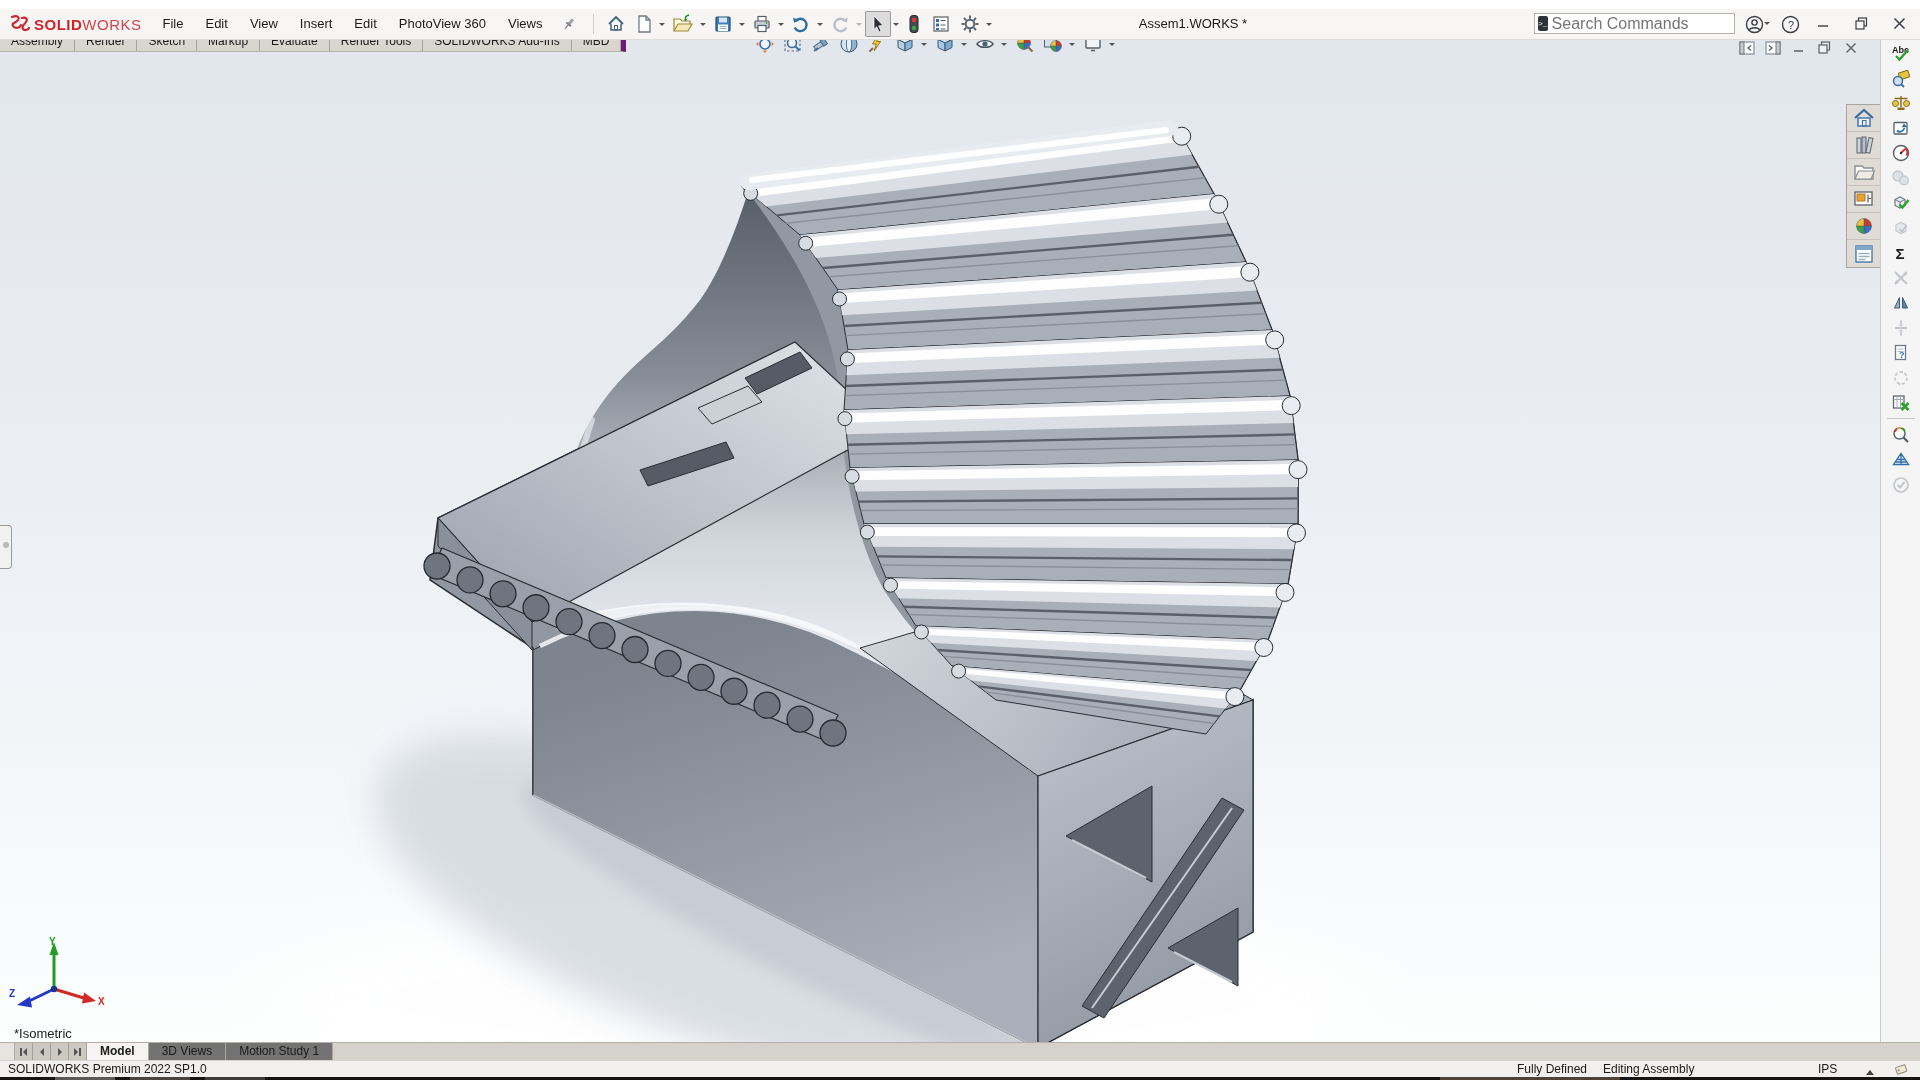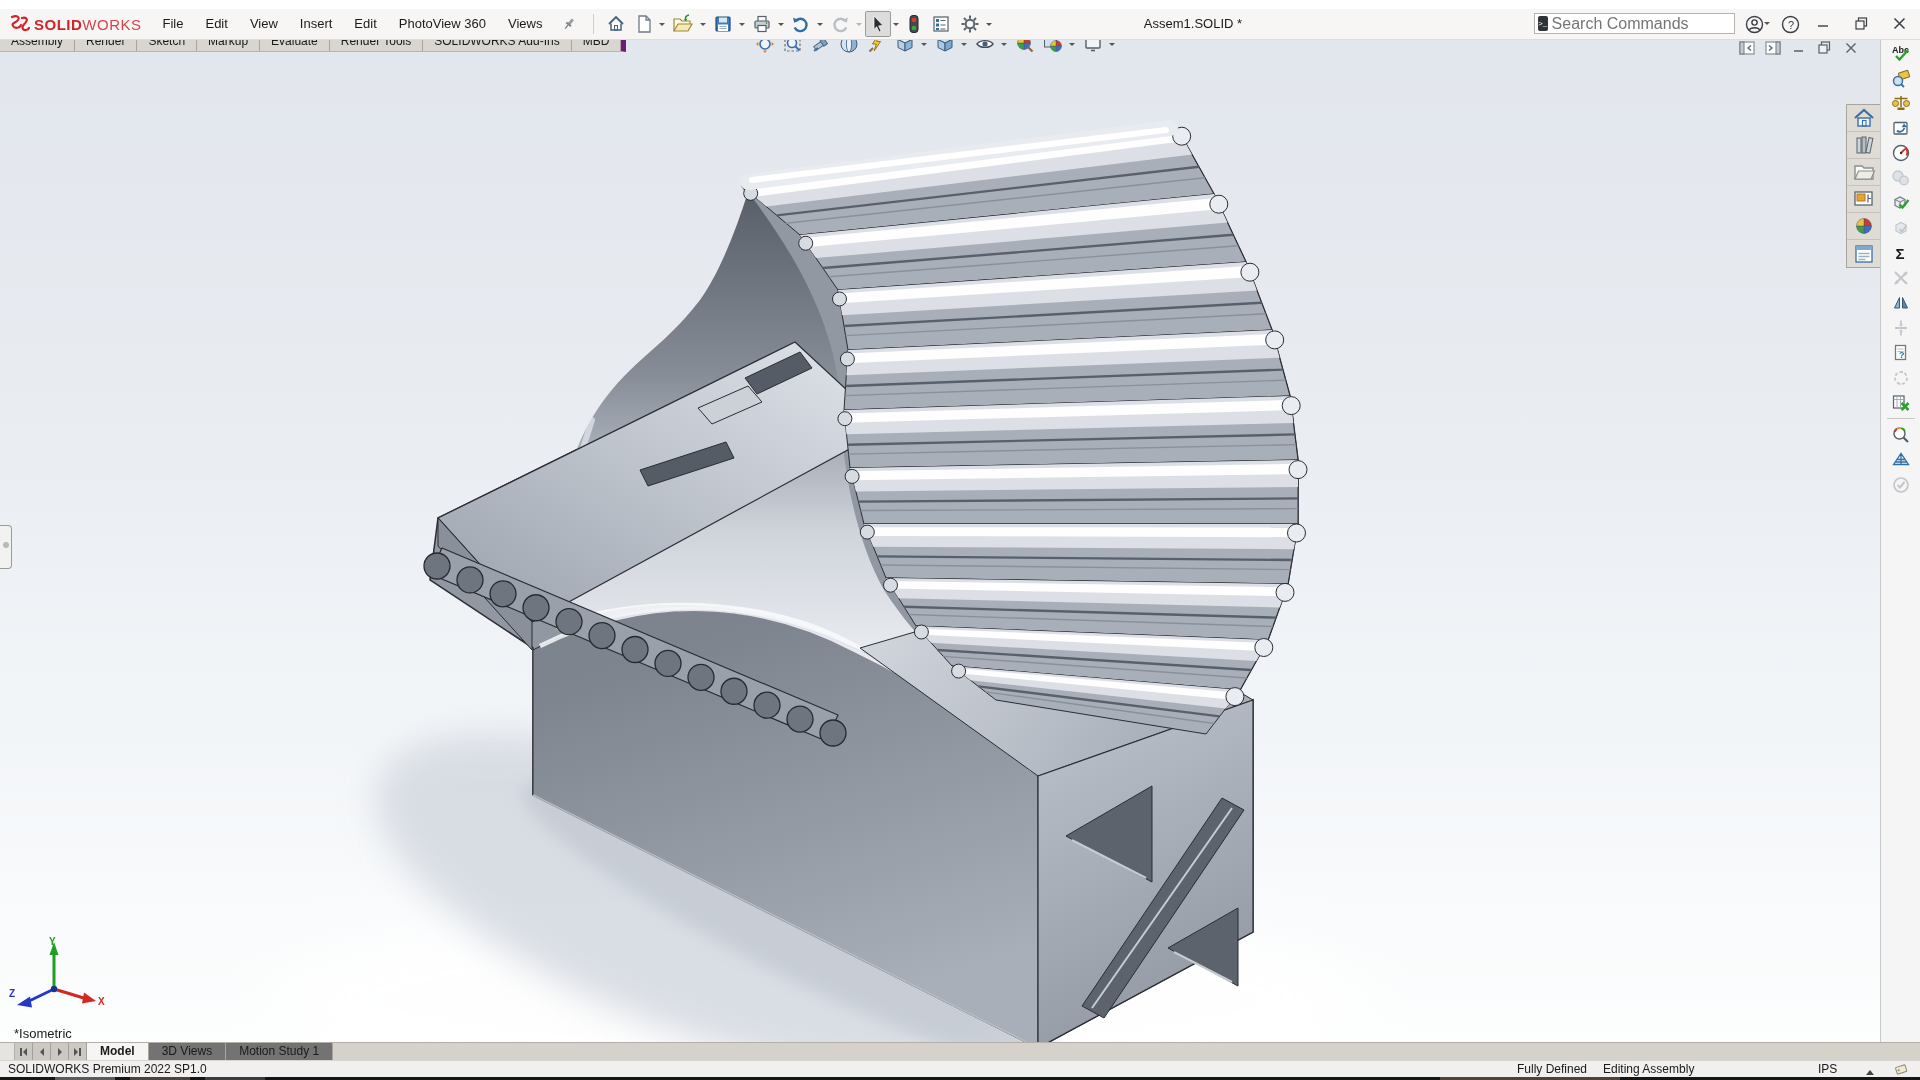--- a/index.html
+++ b/index.html
@@ -188,21 +188,21 @@
         <svg width="20" height="20" viewBox="0 0 20 20">
             <circle cx="10" cy="10" r="4.3" fill="none" stroke="#5a6570" stroke-width="2"></circle>
             <g stroke="#5a6570" stroke-width="2">
               <path d="M10,1.5 v3.2 M10,15.3 v3.2 M1.5,10 h3.2 M15.3,10 h3.2 M4,4 l2.2,2.2 M13.8,13.8 l2.2,2.2 M16,4 l-2.2,2.2 M6.2,13.8 L4,16"></path>
             </g>
           </svg>
       </div>
         <div class="caret"></div>
     </div>
 
-    <div class="doc-title">Assem1.SOLID *</div>
+    <div class="doc-title">Assem1.WORKS *</div>
 
     <div class="search-box">
       <span class="term-ico">&gt;_</span>
       <input class="search-input" placeholder="Search Commands" style="">
       <svg width="14" height="14" viewBox="0 0 14 14">
           <circle cx="6" cy="6" r="4" fill="none" stroke="#8a9097" stroke-width="1.5"></circle>
           <line x1="9" y1="9" x2="13" y2="13" stroke="#8a9097" stroke-width="1.5"></line>
         </svg>
       <div class="caret"></div>
     </div>

